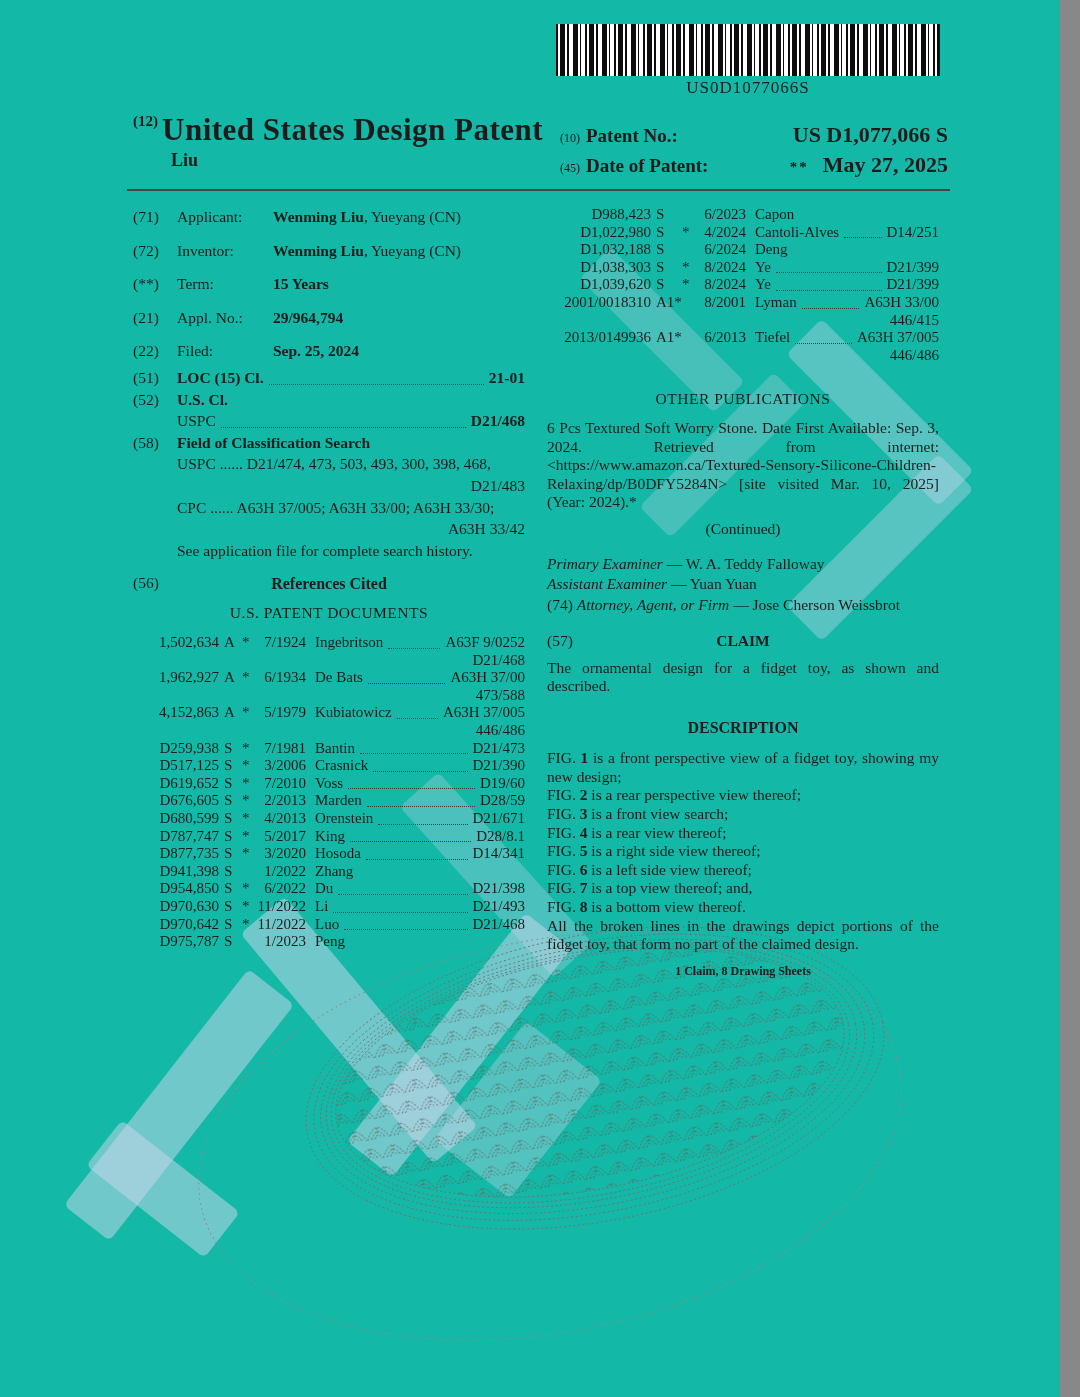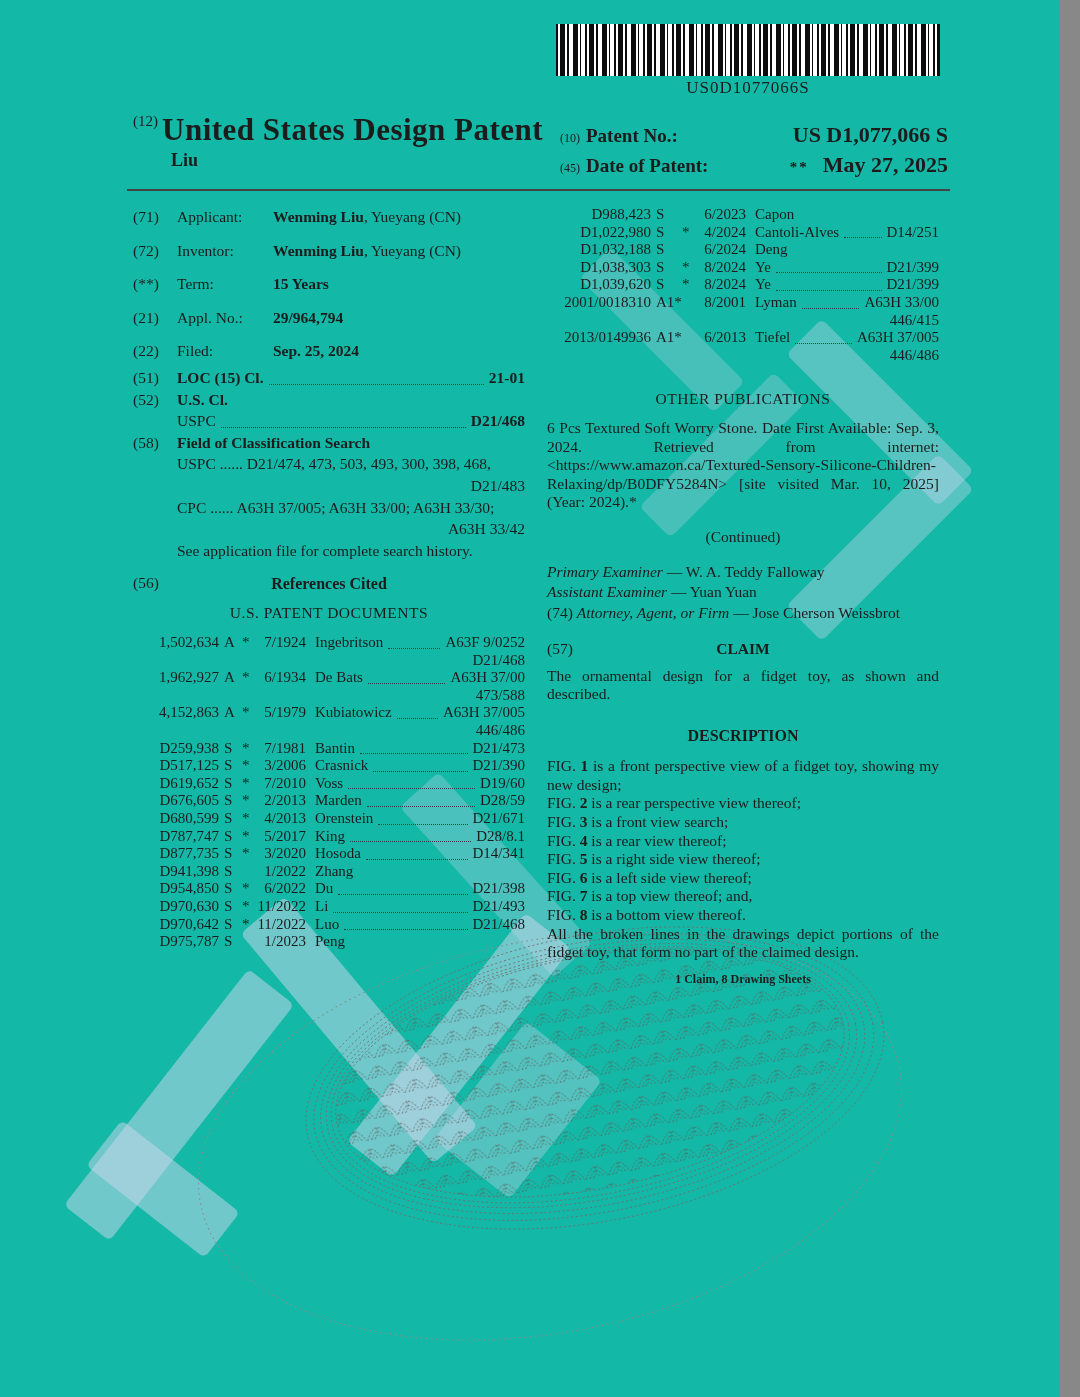--- a/index.html
+++ b/index.html
@@ -7,21 +7,21 @@
         font-family:"Liberation Serif", serif;color:#1c1c1c;}
   
   .wm{position:absolute;background:rgba(203,215,238,0.5);border-radius:6px;z-index:0;}
   
   #barcode{position:absolute;left:556px;top:24px;width:384px;height:52px;z-index:2;
     background:repeating-linear-gradient(90deg,#0d0d0d 0 2px,#fff 2px 4px,#0d0d0d 4px 9px,#fff 9px 11px,#0d0d0d 11px 13px,#fff 13px 17px,#0d0d0d 17px 22px,#fff 22px 24px,#0d0d0d 24px 25px,#fff 25px 29px);}
   #barcode-text{position:absolute;left:556px;top:78px;width:384px;text-align:center;
     font-size:17px;letter-spacing:1px;z-index:2;}
   
   .hdr-left{position:absolute;left:133px;top:112px;z-index:2;}
-  .hdr-code{font-size:15px;vertical-align:14px;}
+  .hdr-code{font-size:15px;vertical-align:14px;font-weight:bold;}
   .hdr-title{font-size:31px;font-weight:bold;letter-spacing:0.5px;}
   .hdr-surname{font-size:18px;font-weight:bold;margin-left:38px;margin-top:2px;}
   .hdr-right{position:absolute;left:560px;top:122px;width:388px;z-index:2;}
   .hdr-row{display:flex;align-items:baseline;margin-bottom:4px;}
   .hdr-num{font-size:12px;margin-right:6px;}
   .hdr-field{font-size:19px;font-weight:bold;}
   .hdr-val{font-size:22px;font-weight:bold;margin-left:auto;white-space:nowrap;}
   .hdr-note{font-size:15px;font-weight:bold;letter-spacing:2px;margin-left:auto;margin-right:14px;}
   .hdr-val2{font-size:22px;font-weight:bold;white-space:nowrap;}
   #hdr-rule{position:absolute;left:127px;top:189px;width:823px;height:2px;background:#444;z-index:2;}
@@ -403,21 +403,21 @@
           <span class="c-date">6/2013</span>
           <span class="c-name">Tiefel</span>
           <span class="dots"></span>
           <span class="c-cls">A63H 37/005</span>
         </div>
         <div class="ref-row2"><span>446/486</span></div>
       </div>
 
     <div class="center sub-head" style="margin-top:26px;margin-bottom:4px;">OTHER PUBLICATIONS</div>
     <div class="pub-body just">6 Pcs Textured Soft Worry Stone. Date First Available: Sep. 3, 2024. Retrieved from internet: &lt;https://www.amazon.ca/Textured-Sensory-Silicone-Children-Relaxing/dp/B0DFY5284N&gt; [site visited Mar. 10, 2025] (Year: 2024).*</div>
-    <div class="center" style="margin-top:16px;">(Continued)</div>
+    <div class="center" style="margin-top:8px;">(Continued)</div>
 
     <div style="height:16px;"></div>
     <div class="exam-line">
       <span class="italic">Primary Examiner</span>
       <span>— W. A. Teddy Falloway</span>
     </div>
     <div class="exam-line">
       <span class="italic">Assistant Examiner</span>
       <span>— Yuan Yuan</span>
     </div>

